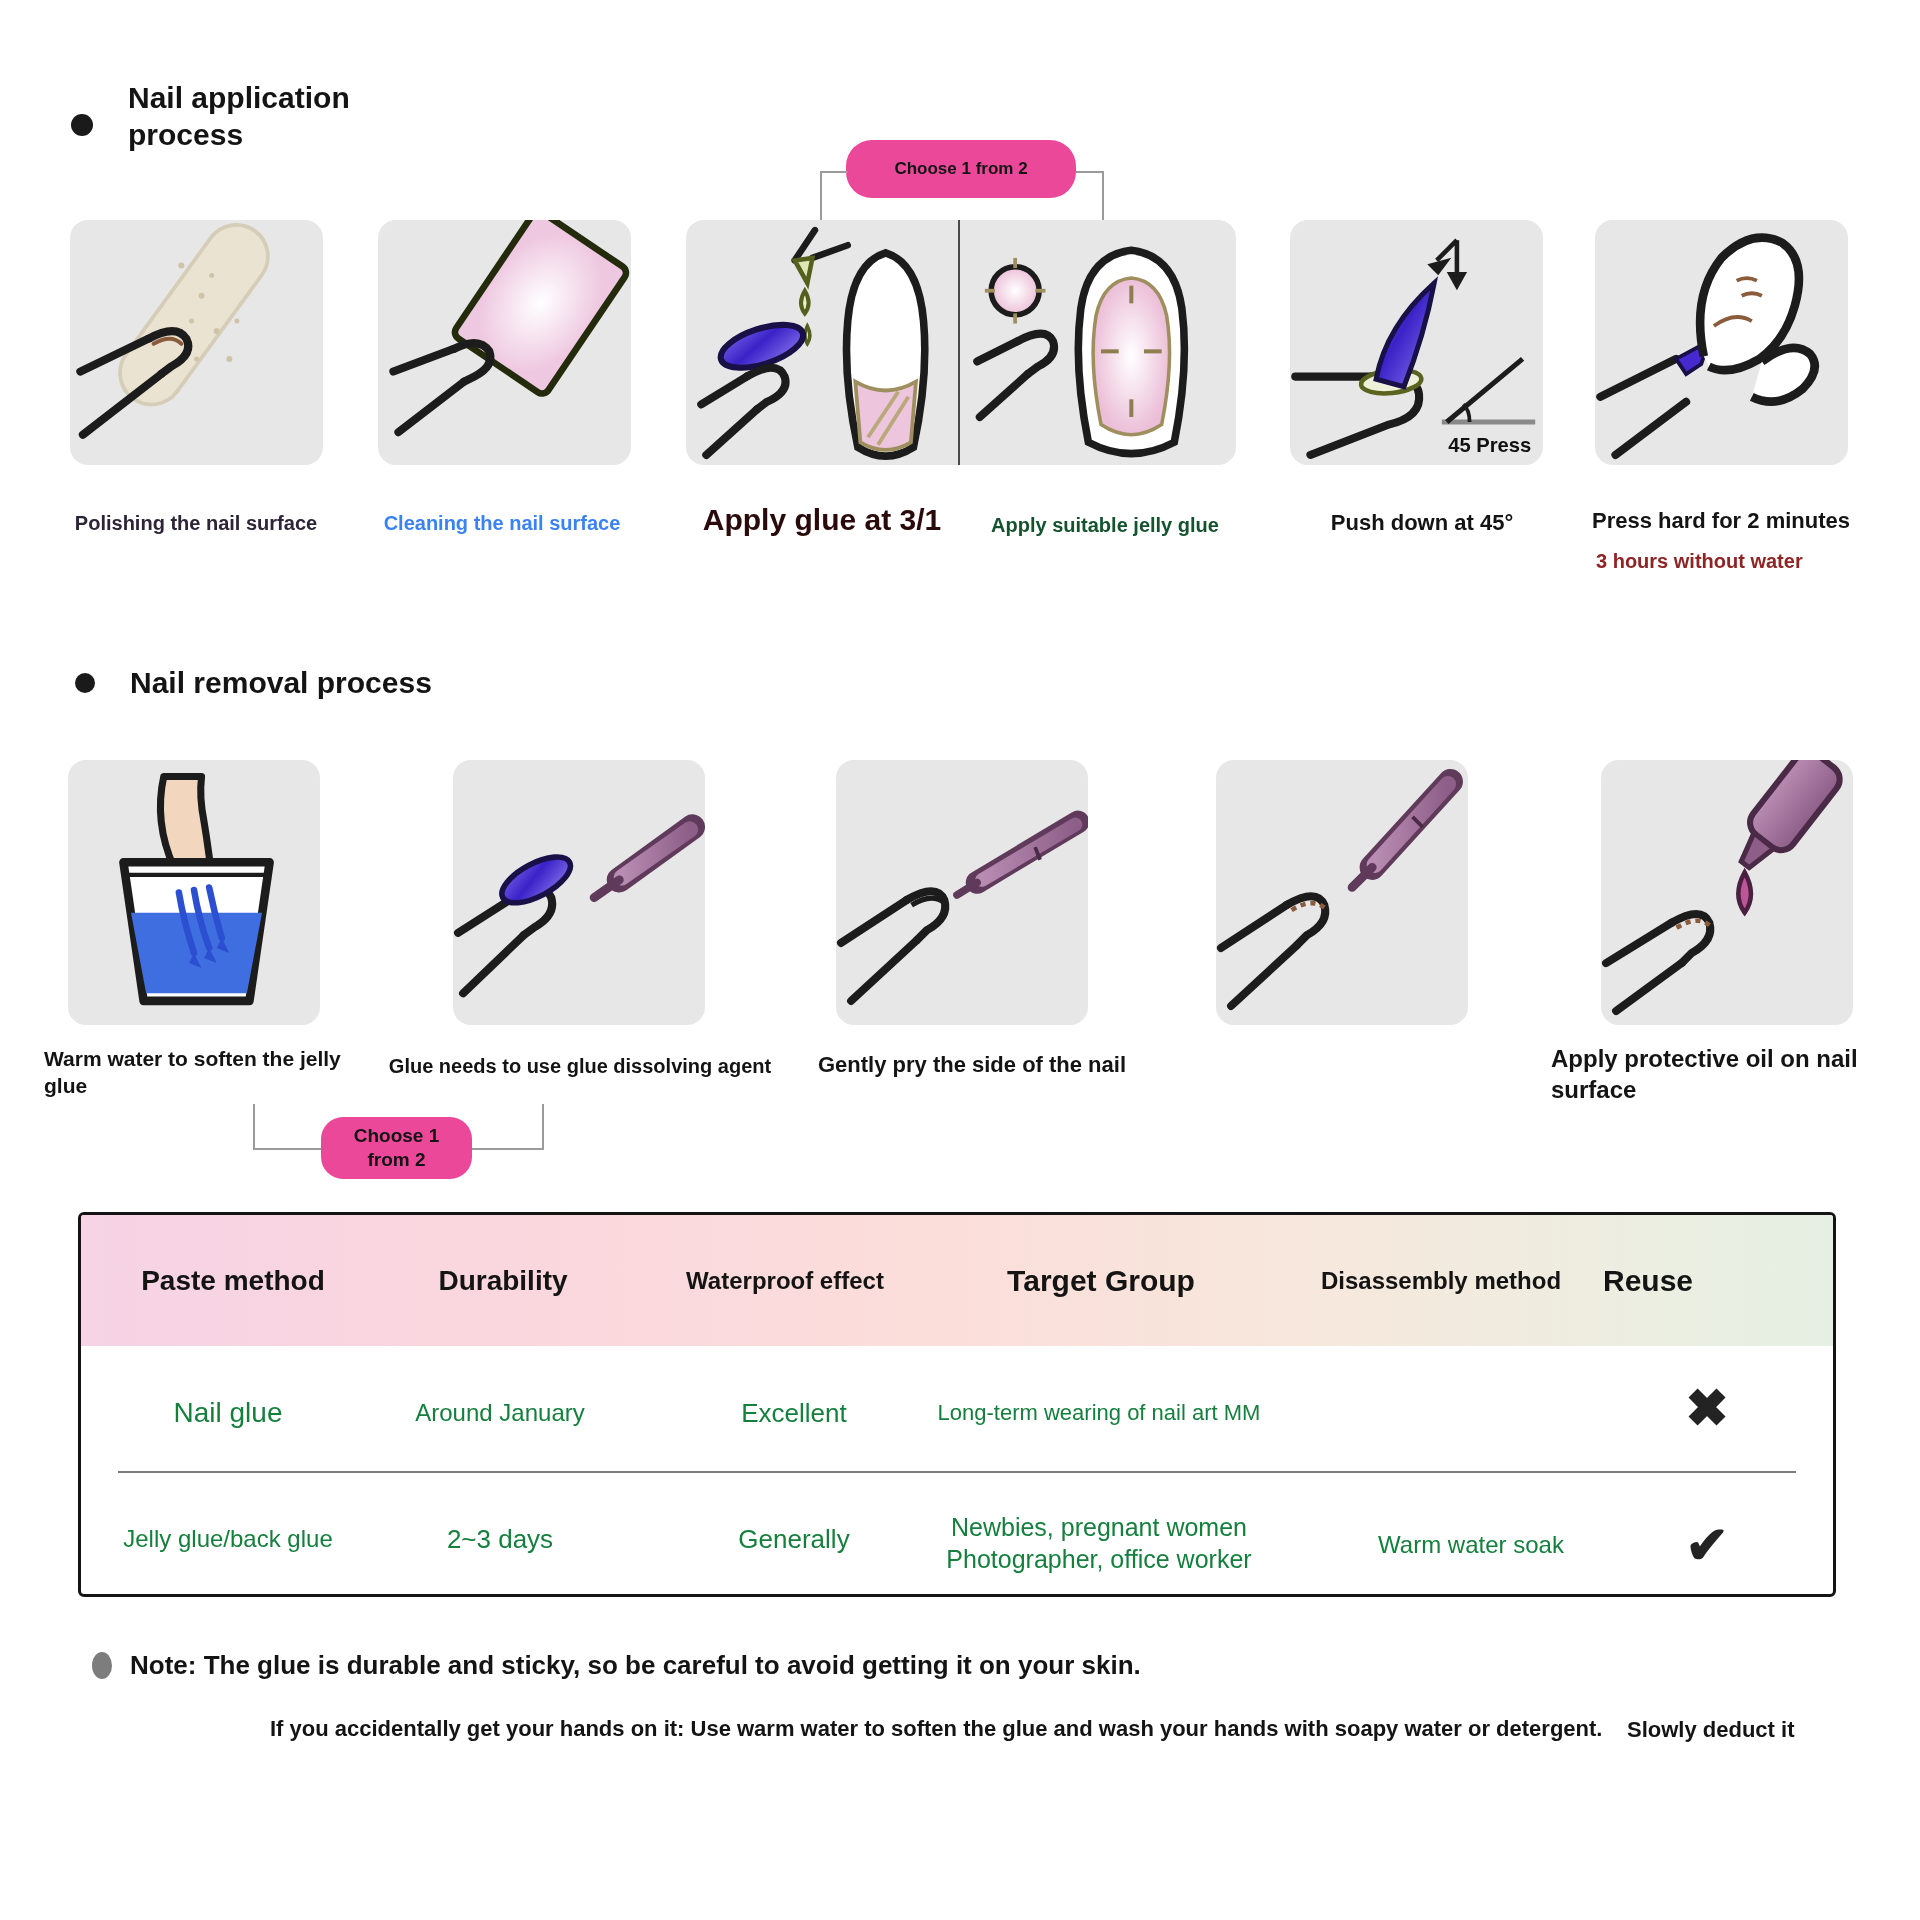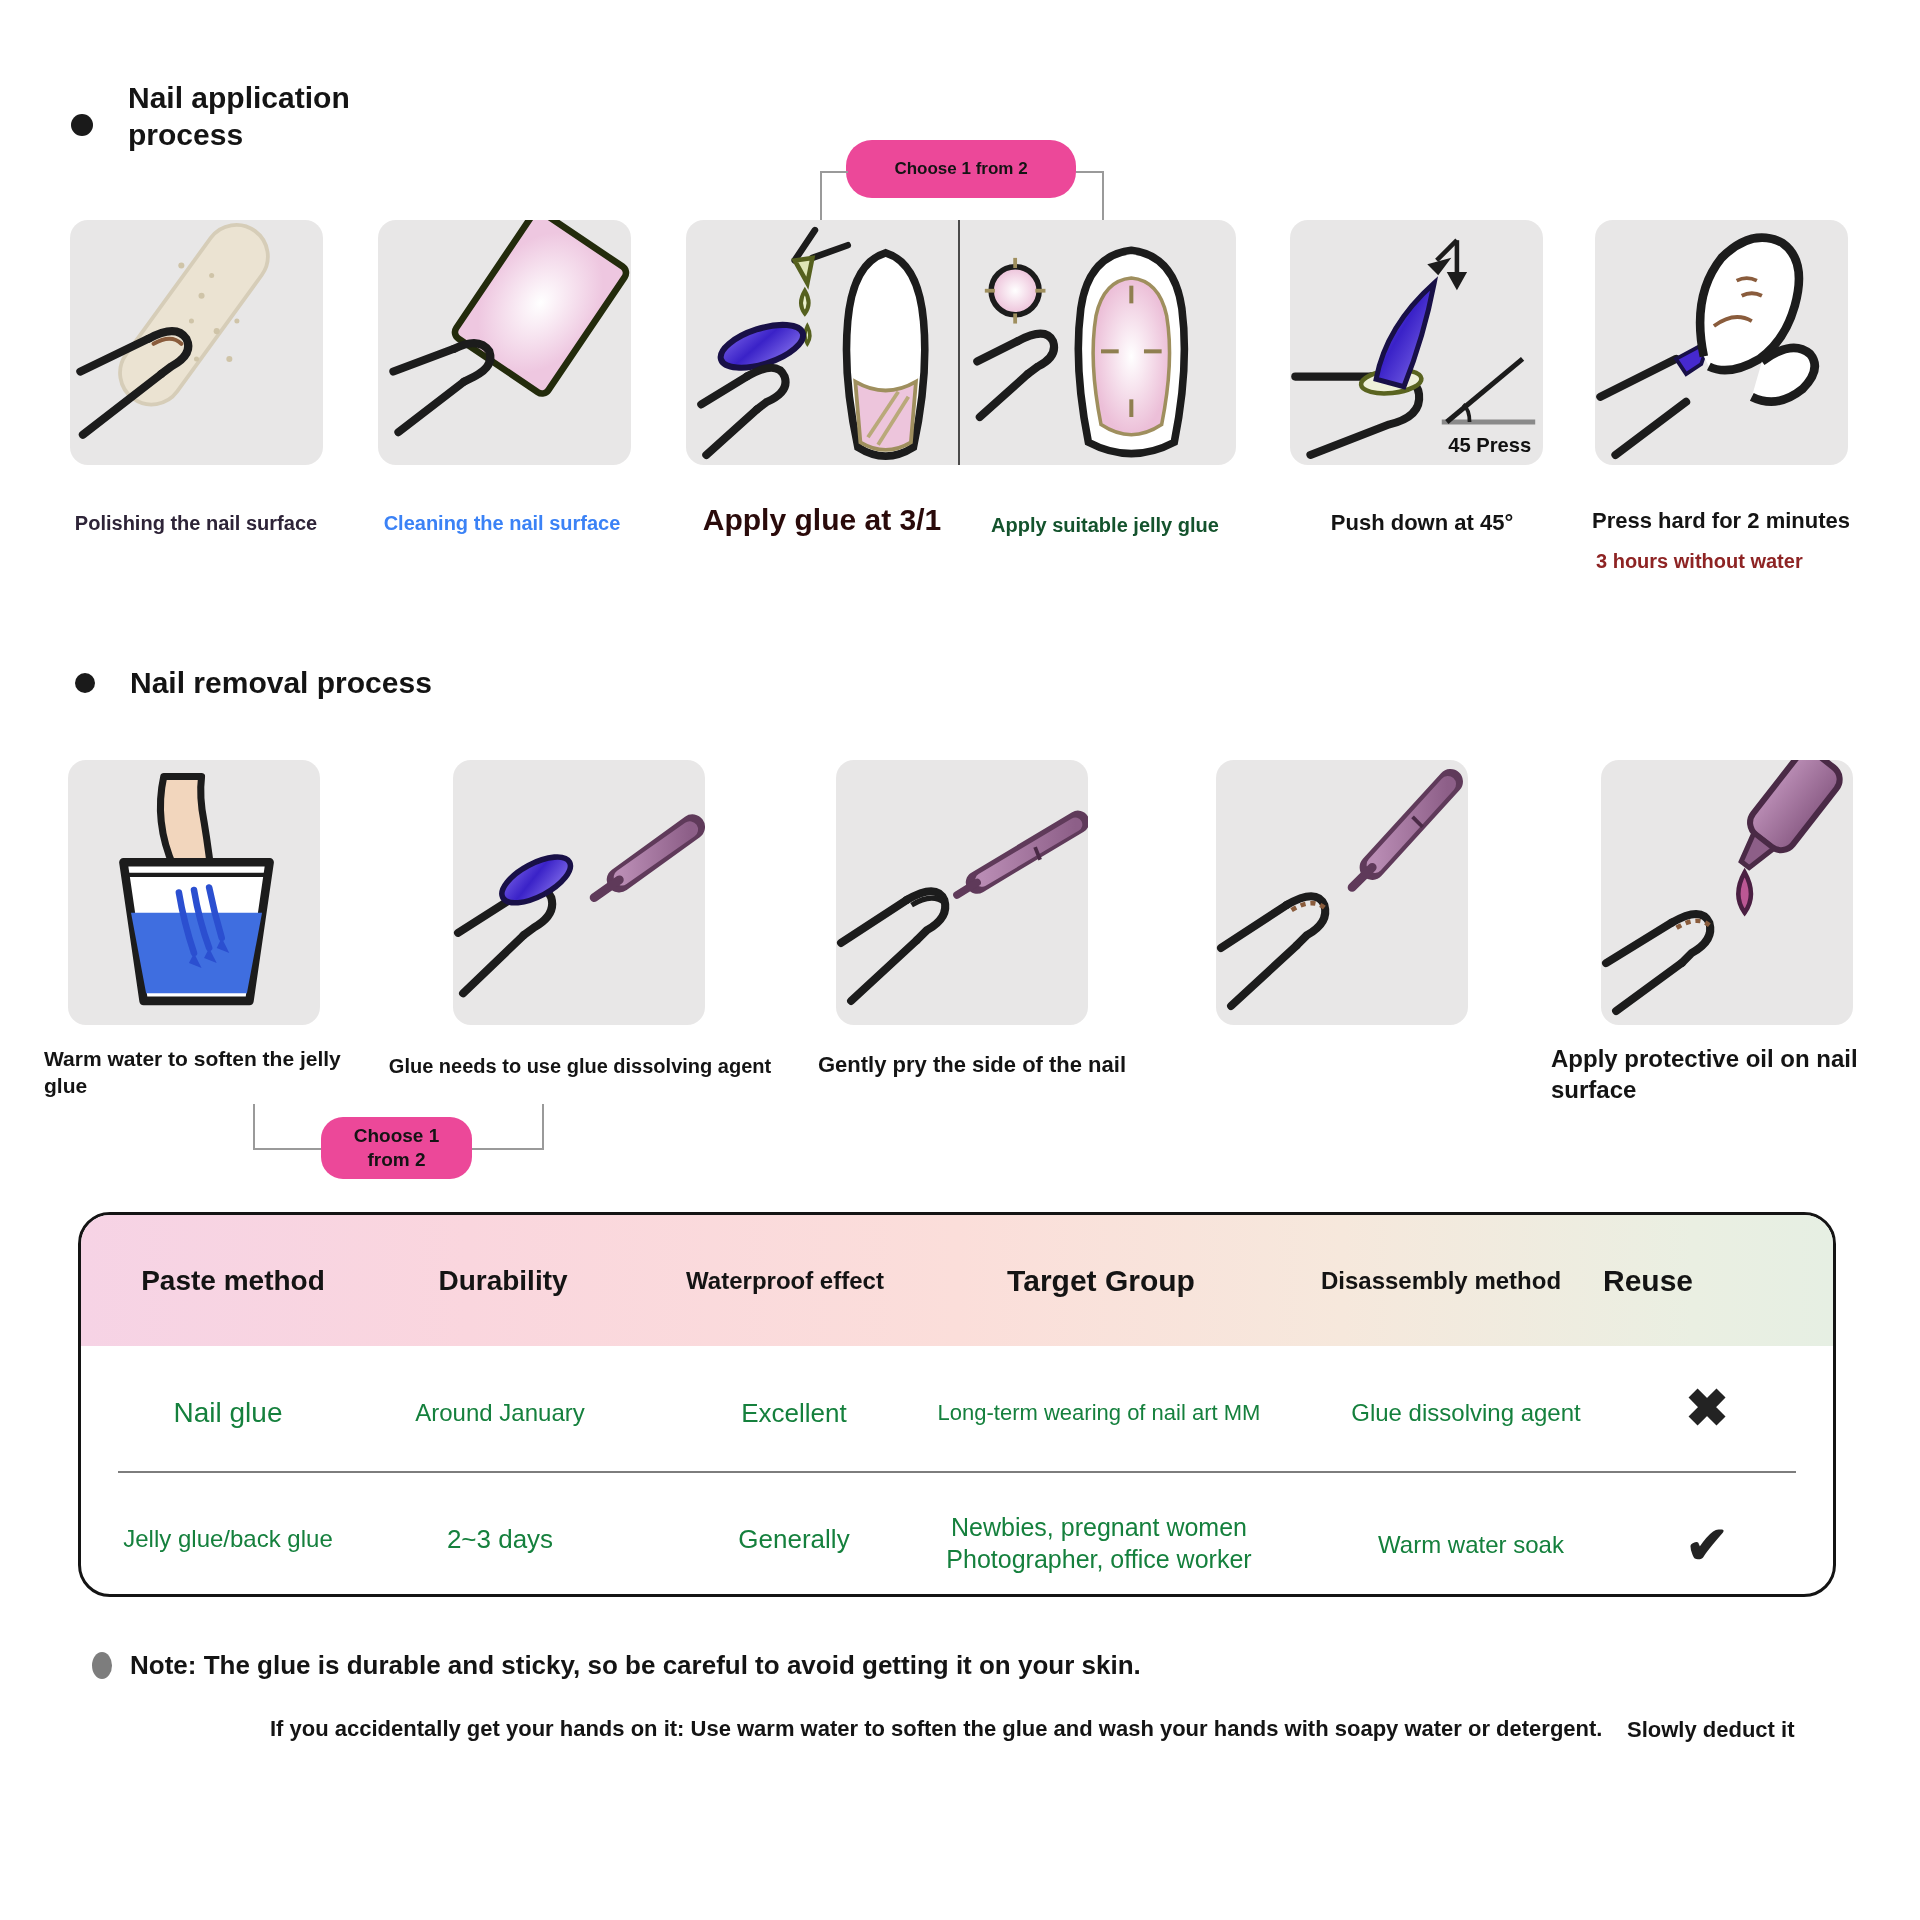--- a/index.html
+++ b/index.html
@@ -9,21 +9,21 @@
   .h-title{position:absolute;font-weight:bold;color:#141414;line-height:1.22;}
   .badge{position:absolute;background:#ec4899;border-radius:26px;color:#141414;
          font-weight:bold;display:flex;flex-direction:column;align-items:center;justify-content:center;text-align:center;}
   .conn{position:absolute;}
   .panel{position:absolute;background:#e8e7e7;border-radius:18px;}
   .ill{position:absolute;left:0;top:0;width:100%;height:100%;}
   .cap{position:absolute;font-weight:bold;white-space:nowrap;transform:translateX(-50%);color:#141414;}
   .capblock{position:absolute;font-weight:bold;color:#141414;line-height:1.28;}
   .vline{position:absolute;background:#4a4a4a;}
   #cmp-table{position:absolute;left:78px;top:1212px;width:1752px;height:379px;
-             border:3px solid #141414;border-radius:32px;overflow:hidden;background:#ffffff;}
+             border:3px solid #141414;border-radius:6px;overflow:hidden;background:#ffffff;}
   #table-header-bg{position:absolute;left:0;top:0;right:0;height:131px;
       background:linear-gradient(90deg,#f6d3e5 0%,#fad6de 22%,#fbdeda 50%,#f6e8dc 72%,#eaefe2 92%,#e6efe3 100%);}
   .th{position:absolute;transform:translateX(-50%);top:40px;height:52px;line-height:52px;
       font-weight:bold;white-space:nowrap;color:#141414;}
   .cell{position:absolute;transform:translate(-50%,-50%);font-weight:normal;white-space:nowrap;
         color:#15803d;text-align:center;}
   .cell.wrap{white-space:normal;}
   #row-divider{position:absolute;left:37px;top:256px;width:1678px;height:0;border-top:2px solid #7d7d7d;}
   .mark{font-weight:bold;font-size:52px;color:#232323;}
   .note-txt{position:absolute;font-weight:bold;color:#141414;white-space:nowrap;}
@@ -286,21 +286,20 @@
     <div class="th" style="left:422px;font-size:28px;">Durability</div>
     <div class="th" style="left:704px;font-size:24px;">Waterproof effect</div>
     <div class="th" style="left:1020px;font-size:30px;">Target Group</div>
     <div class="th" style="left:1360px;font-size:24px;">Disassembly method</div>
     <div class="th" style="left:1567px;font-size:30px;">Reuse</div>
 
     <div class="cell" style="left:147px;top:198px;font-size:28px;">Nail glue</div>
     <div class="cell" style="left:419px;top:198px;font-size:24px;">Around January</div>
     <div class="cell" style="left:713px;top:198px;font-size:26px;">Excellent</div>
     <div class="cell" style="left:1018px;top:198px;font-size:22px;">Long-term wearing of nail art MM</div>
-    <div class="cell wrap" style="left:1385px;top:198px;width:240px;font-size:24px;line-height:1.3;">Glue dissolving agent</div>
     <div class="cell mark" style="left:1626px;top:193px;">✖</div>
 
     <div id="row-divider"></div>
 
     <div class="cell" style="left:147px;top:324px;font-size:24px;">Jelly glue/back glue</div>
     <div class="cell" style="left:419px;top:324px;font-size:26px;">2~3 days</div>
     <div class="cell" style="left:713px;top:324px;font-size:26px;">Generally</div>
     <div class="cell" style="left:1018px;top:312px;font-size:25px;">Newbies, pregnant women</div>
     <div class="cell" style="left:1018px;top:344px;font-size:25px;">Photographer, office worker</div>
     <div class="cell" style="left:1390px;top:330px;font-size:24px;">Warm water soak</div>

